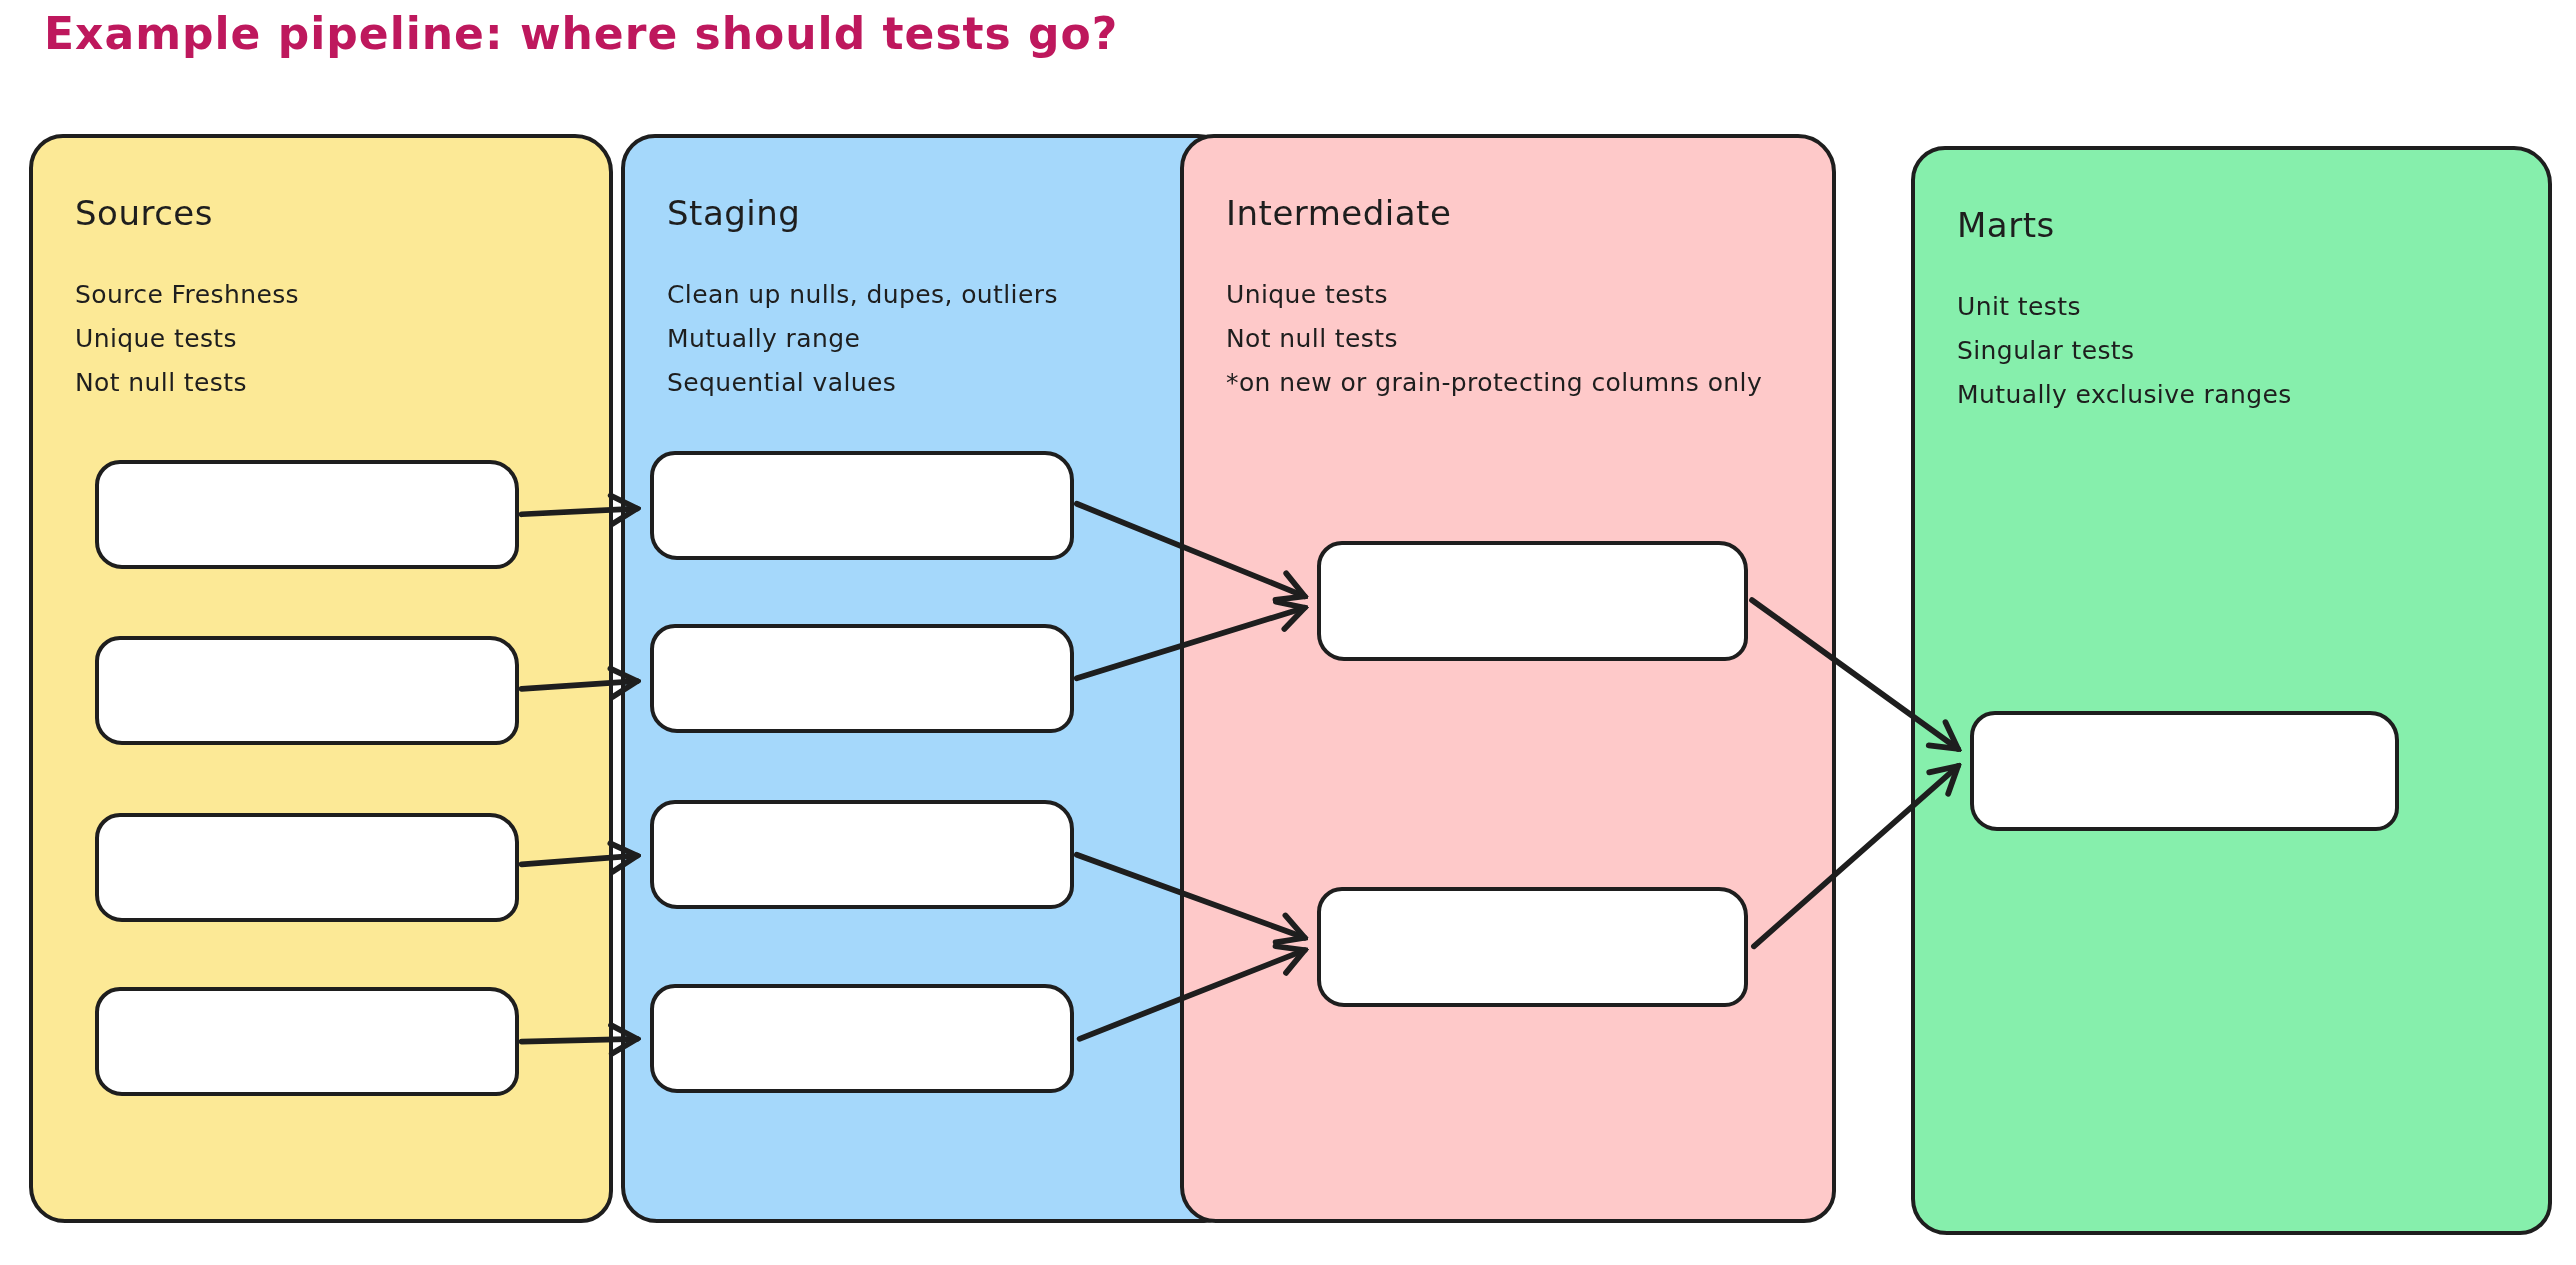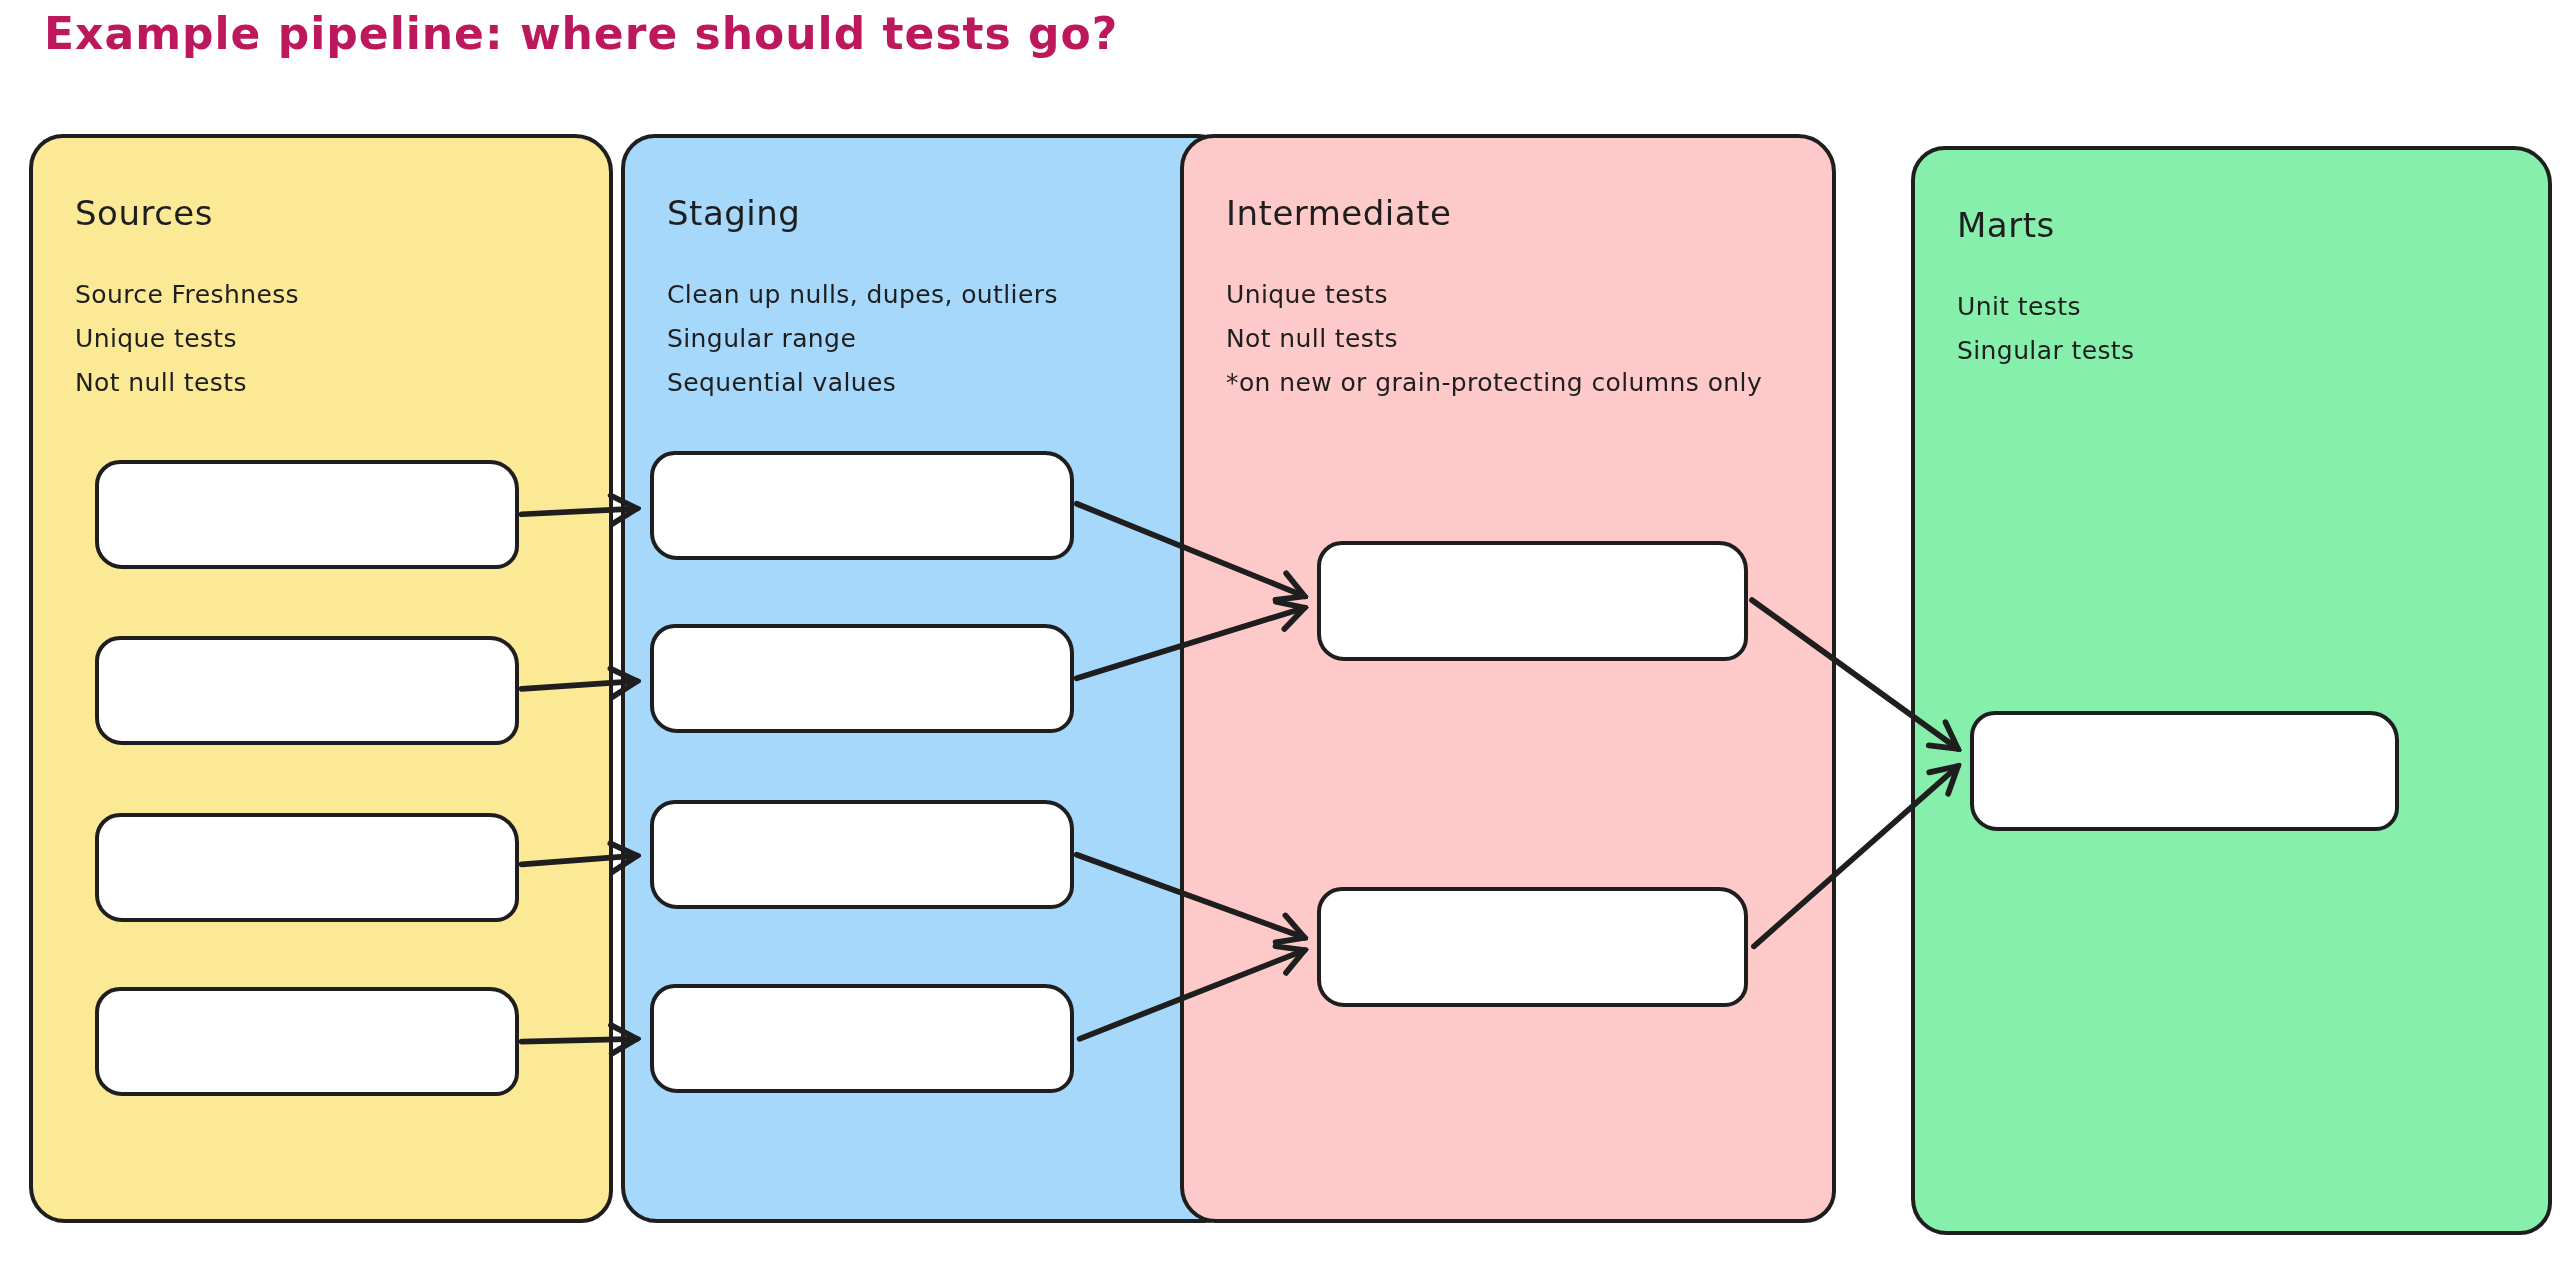--- a/index.html
+++ b/index.html
@@ -90,39 +90,40 @@
       <span class="item">Source Freshness</span>
       <span class="item">Unique tests</span>
       <span class="item">Not null tests</span>
     </div>
   </div>
 
   <div class="col col-staging" style="background-color: rgb(165, 216, 251);">
     <div class="col-header">Staging</div>
     <div class="col-items">
       <span class="item">Clean up nulls, dupes, outliers</span>
-      <span class="item">Singular range</span>
+      <span class="item">Mutually range</span>
       <span class="item">Sequential values</span>
     </div>
   </div>
 
   <div class="col col-intermediate" style="background-color: rgb(254, 201, 201);">
     <div class="col-header">Intermediate</div>
     <div class="col-items">
       <span class="item">Unique tests</span>
       <span class="item">Not null tests</span>
       <span class="item">*on new or grain-protecting columns only</span>
     </div>
   </div>
 
   <div class="col col-marts" style="background-color: #86efac; margin-top: 12px;">
     <div class="col-header">Marts</div>
     <div class="col-items">
       <span class="item">Unit tests</span>
       <span class="item">Singular tests</span>
+      <span class="item">Mutually exclusive ranges</span>
     </div>
   </div>
 
   <div class="node node-src" style="top: 460px;"></div>
   <div class="node node-src" style="top: 636px;"></div>
   <div class="node node-src" style="top: 813px;"></div>
   <div class="node node-src" style="top: 987px;"></div>
 
   <div class="node node-stg" style="top: 451px;"></div>
   <div class="node node-stg" style="top: 624px;"></div>

